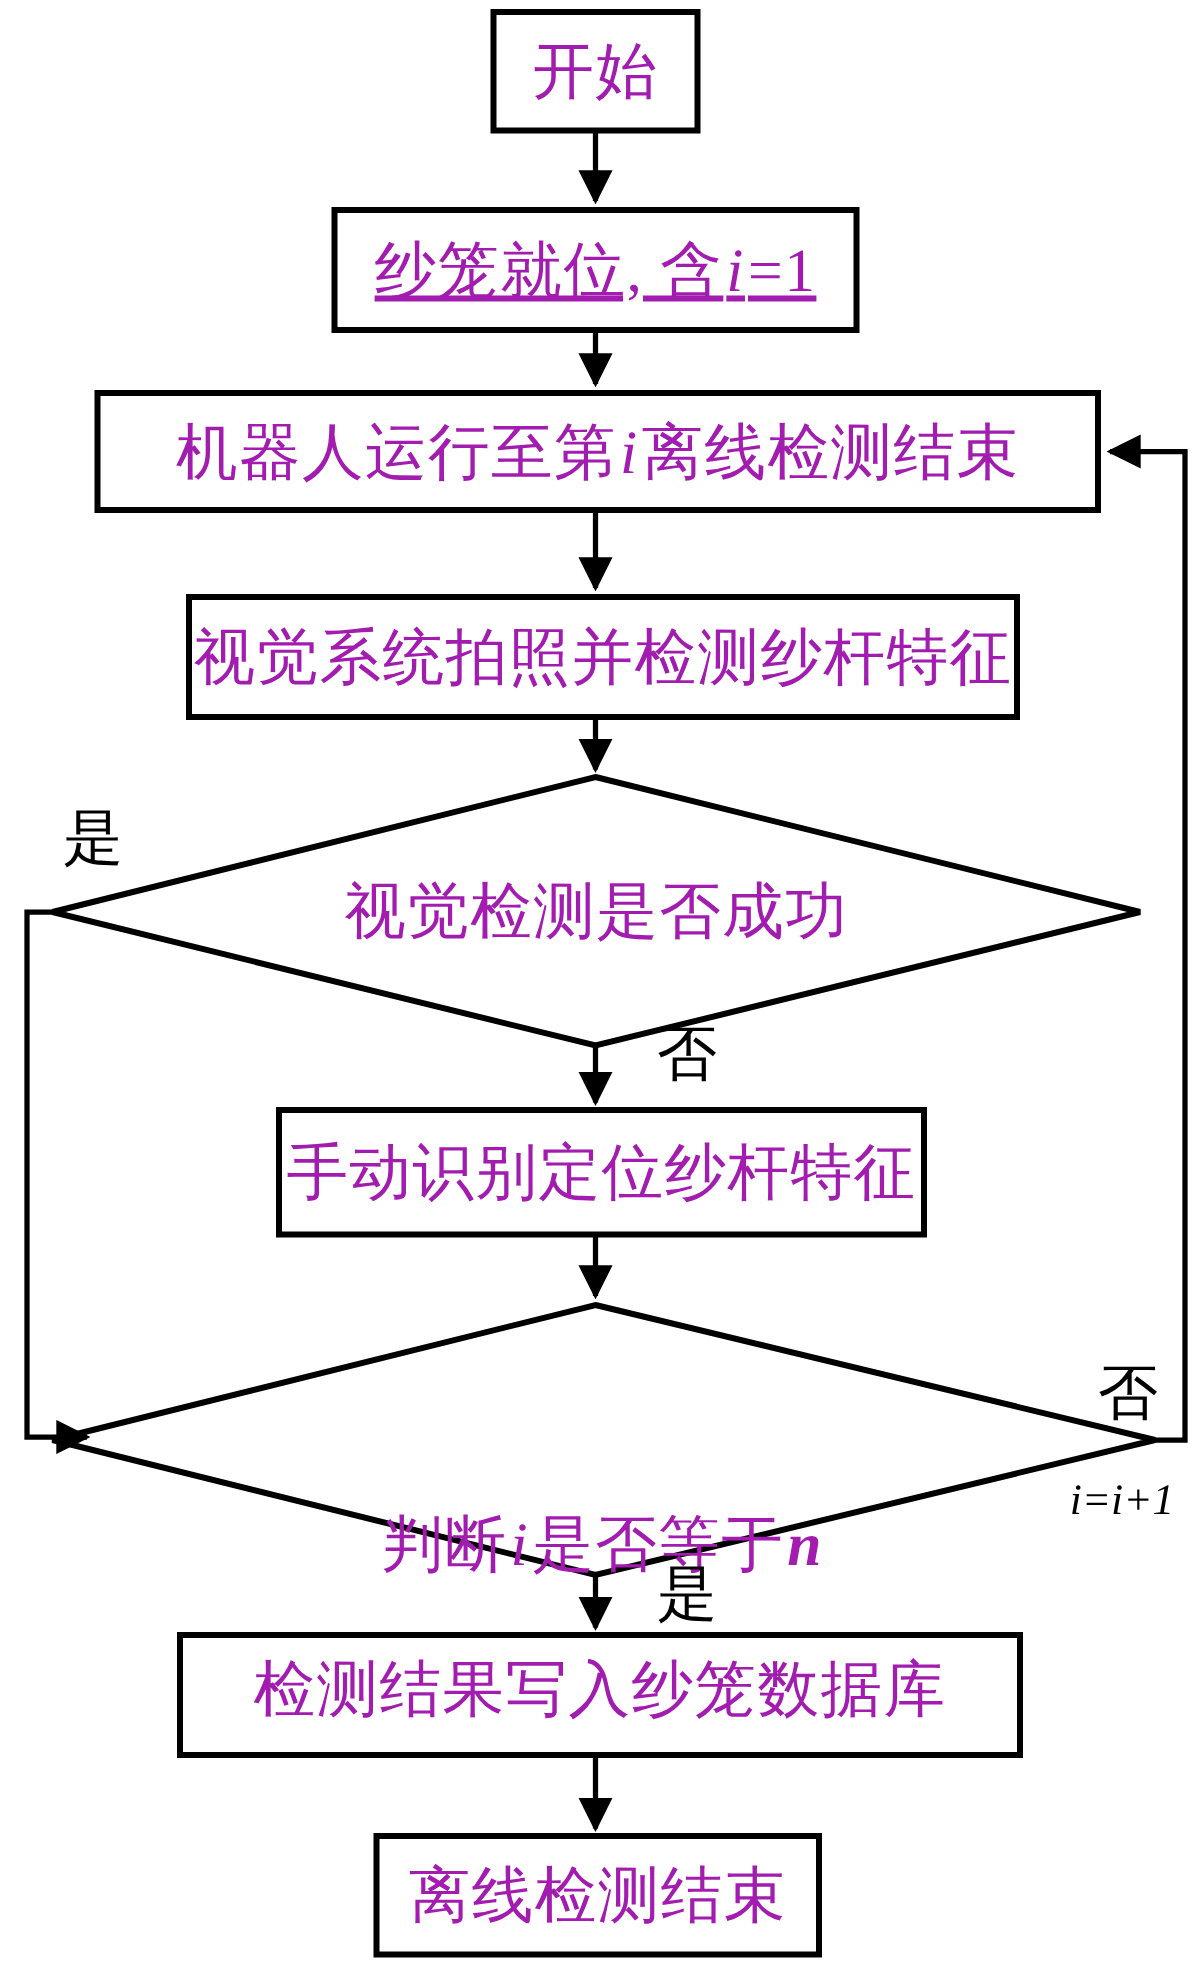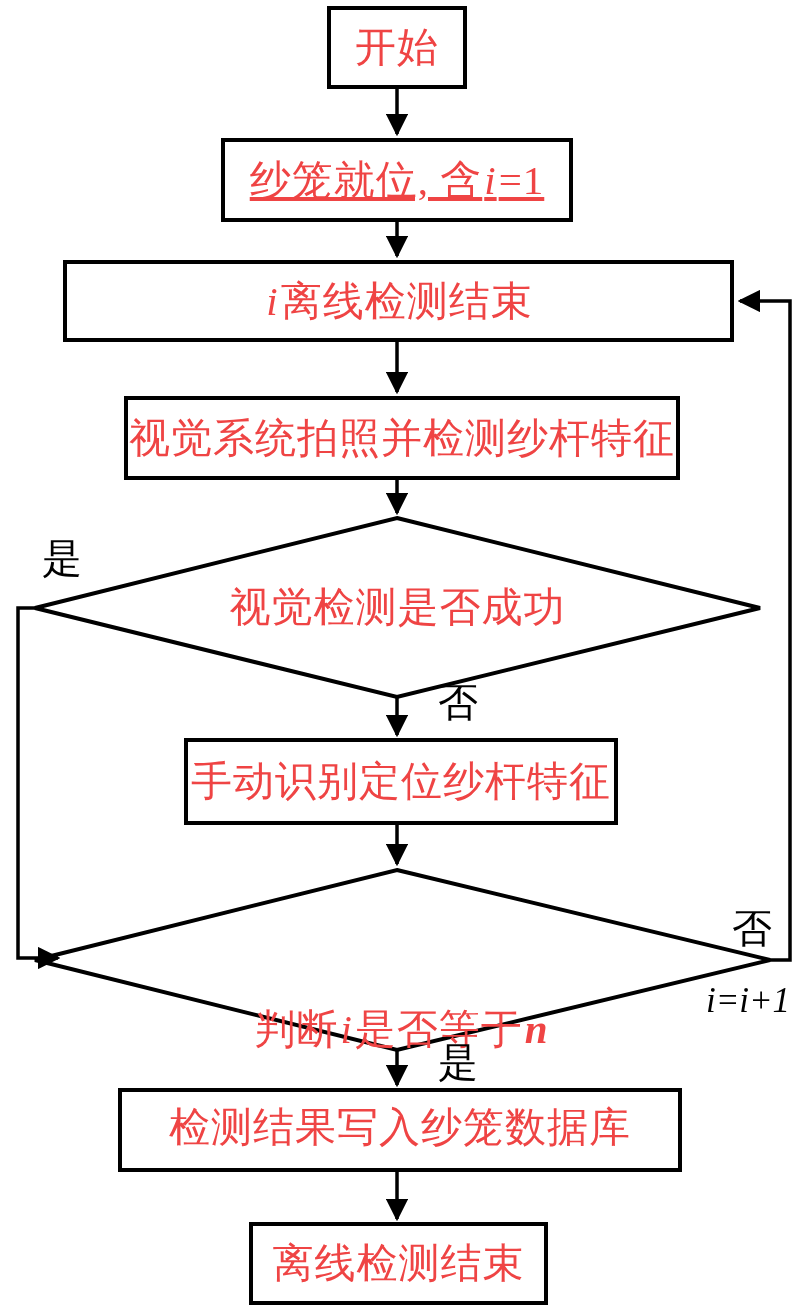--- a/index.html
+++ b/index.html
@@ -32,21 +32,21 @@
     stroke-width: 3.5;
   }
   .label {
     position: absolute;
     display: flex;
     align-items: center;
     justify-content: center;
     font-size: 41px;
     letter-spacing: 1px;
     white-space: nowrap;
-    color: #ef4444;
+    color: #a21caf;
     line-height: 1;
   }
   .edge-label {
     position: absolute;
     display: flex;
     align-items: center;
     justify-content: center;
     font-size: 40px;
     color: #000000;
     white-space: nowrap;
@@ -56,21 +56,21 @@
     font-style: italic;
     padding: 0 2px;
   }
   .var-bold {
     font-style: italic;
     font-weight: bold;
     padding: 0 2px;
   }
   .italic {
     font-style: italic;
-    font-size: 35px;
+    font-size: 29px;
   }
 </style>
 </head>
 <body>
 
 <div class="canvas">
 
   <svg class="flow-svg" width="800" height="1313" viewBox="0 0 800 1313">
     <defs>
       <marker id="arrow" viewBox="0 0 10 10" refX="9" refY="5" markerWidth="6.5" markerHeight="6.5" orient="auto-start-reverse">
@@ -107,20 +107,21 @@
     <span>开始</span>
   </div>
 
   <div class="label" style="left:223px;top:140px;width:348px;height:80px;text-decoration:underline;">
     <span>纱笼就位, 含</span>
       <span class="var">i</span>
       <span>=1</span>
   </div>
 
   <div class="label" style="left:65px;top:262px;width:667px;height:78px;">
+    <span>机器人运行至第</span>
       <span class="var">i</span>
       <span>离线检测结束</span>
   </div>
 
   <div class="label" style="left:126px;top:398px;width:552px;height:80px;">
     <span>视觉系统拍照并检测纱杆特征</span>
   </div>
 
   <div class="label" style="left:35px;top:518px;width:725px;height:179px;text-align:center;">
     <span>视觉检测是否成功</span>

